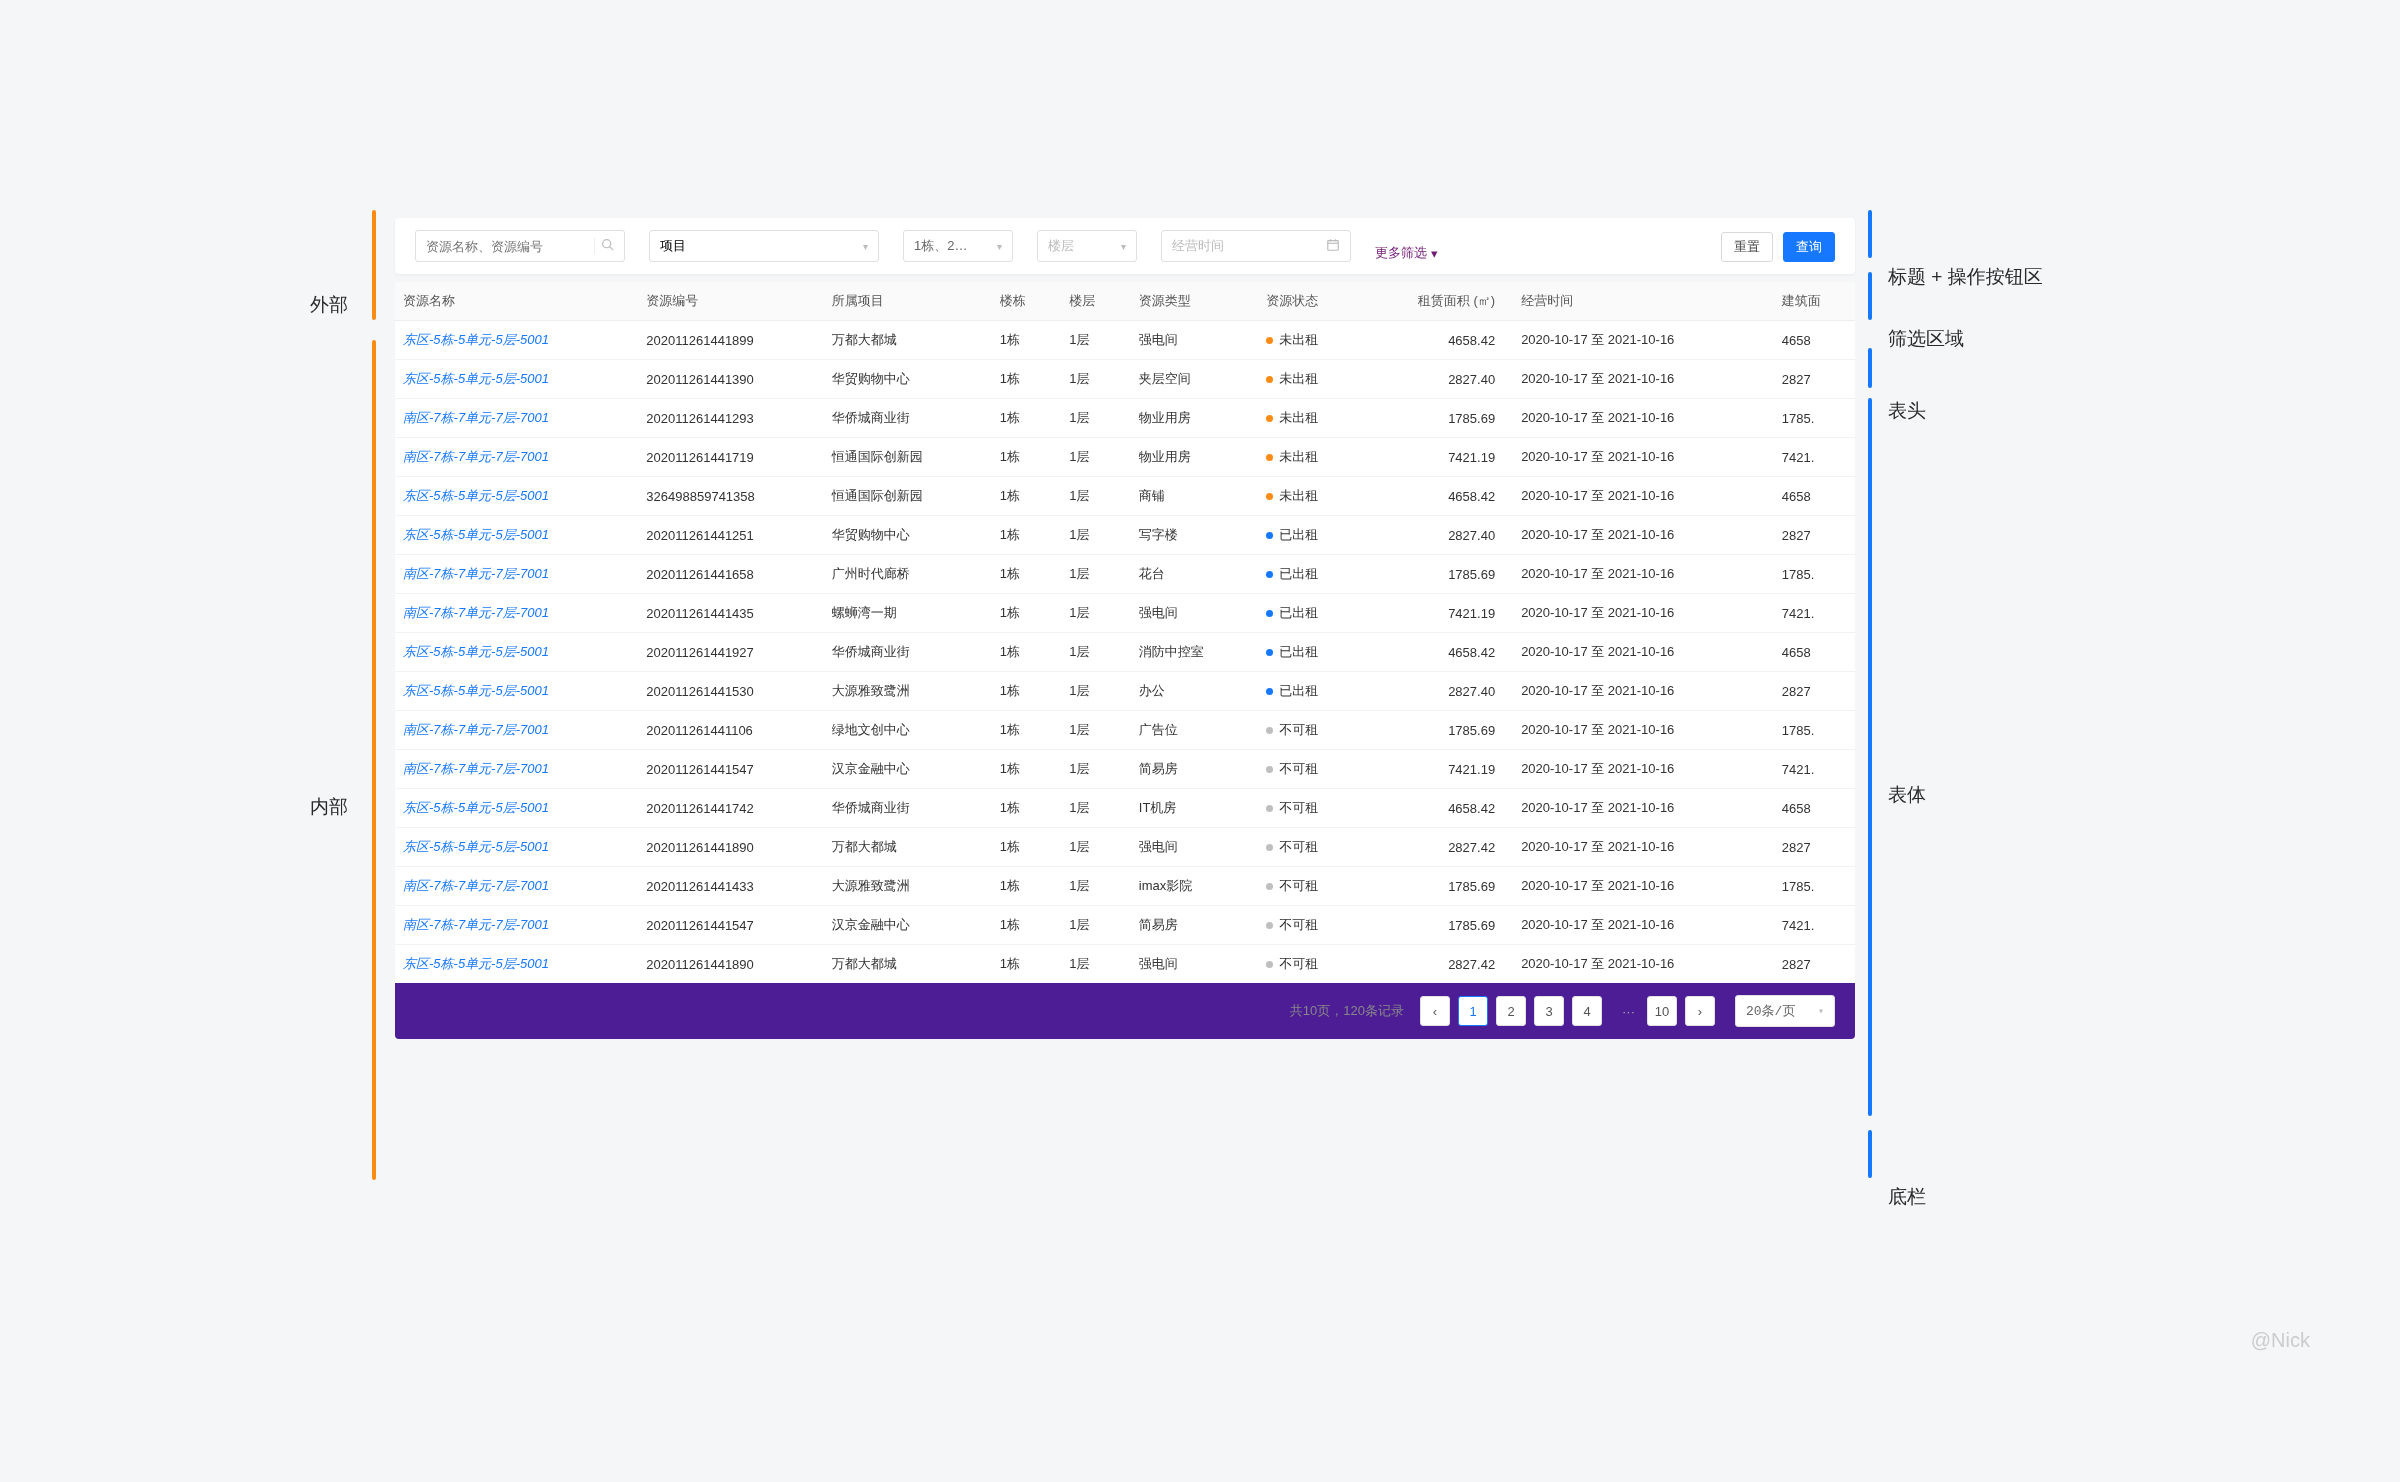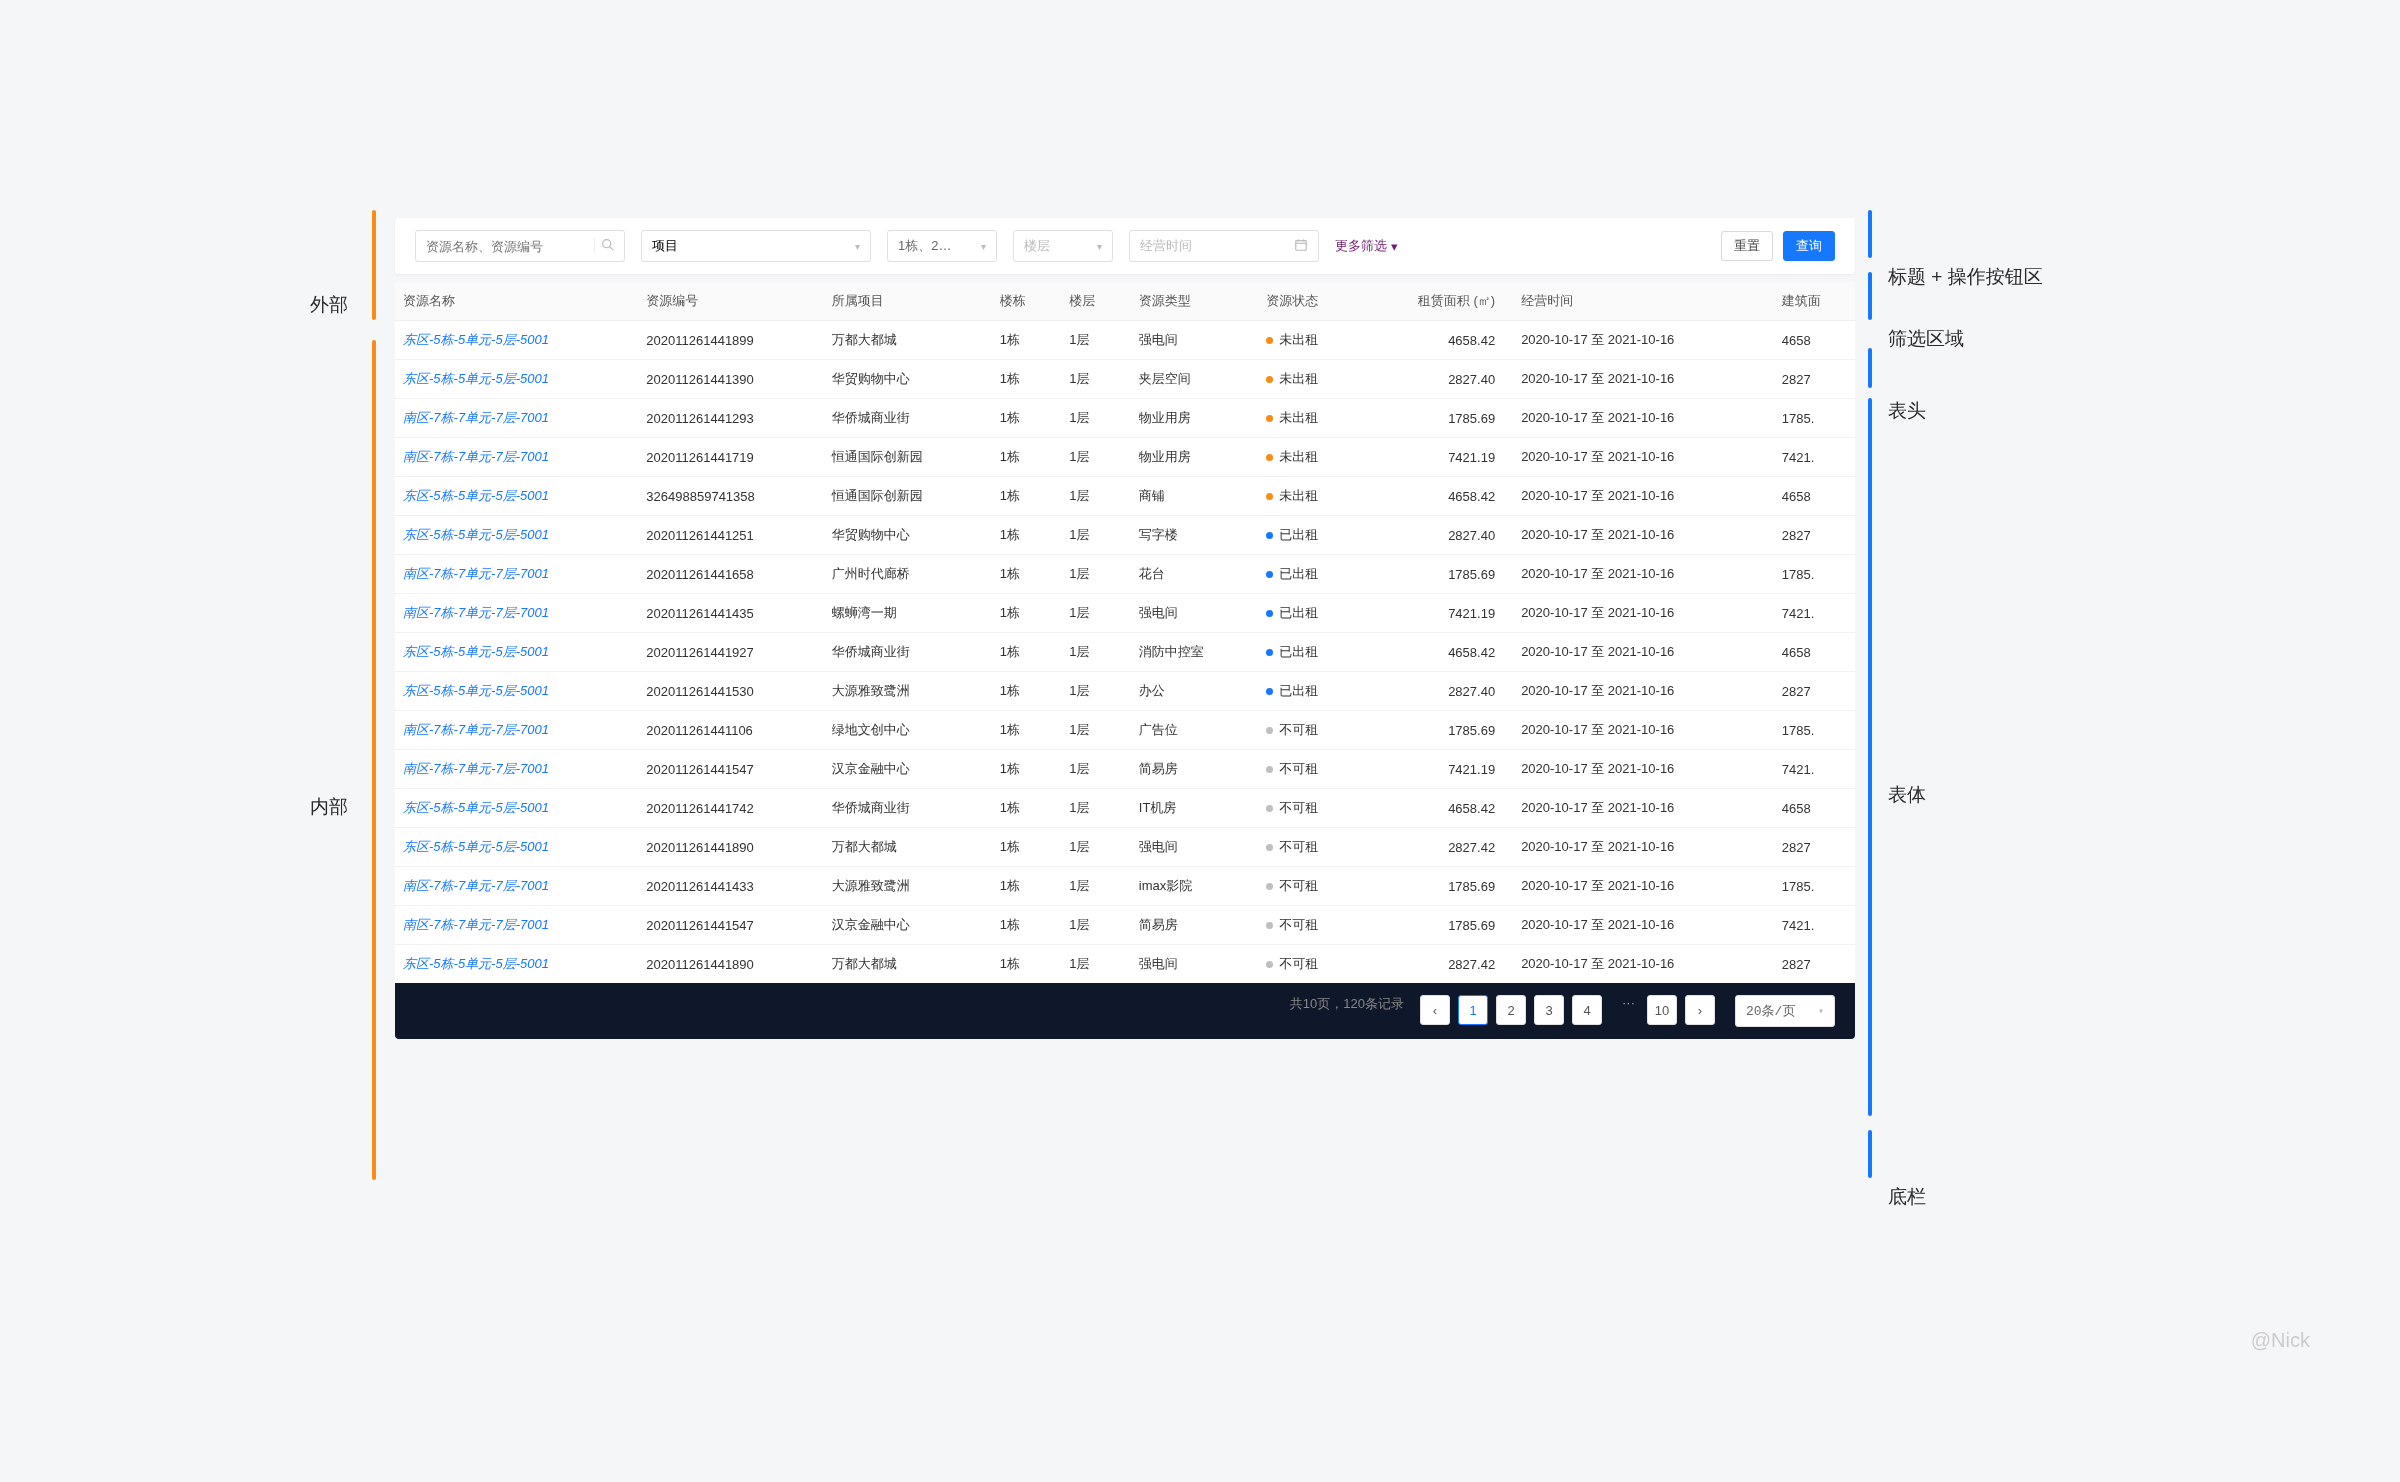--- a/index.html
+++ b/index.html
@@ -48,22 +48,22 @@
   font-size: 13px;
   color: #444;
   cursor: pointer;
 }
 .btn-primary { background: #1677ff; border-color: #1677ff; color: #fff; }
 .btn-sm { height: 30px; padding: 0 12px; }
 
 
 .filters {
   display: flex;
-  align-items: center;
-  gap: 16px;
+  align-items: flex-end;
+  gap: 24px;
   padding: 12px 20px;
   background: #fff;
   border-radius: 4px;
   margin-top: 8px;
 }
 .input, .select {
   height: 32px;
   border: 1px solid #e0e0e0;
   border-radius: 3px;
   padding: 0 10px;
@@ -110,25 +110,25 @@
 .status { display: inline-flex; align-items: center; gap: 6px; }
 .dot { width: 7px; height: 7px; border-radius: 50%; display: inline-block; }
 .dot-orange { background: #fa8c16; }
 .dot-blue   { background: #1677ff; }
 .dot-grey   { background: #bfbfbf; }
 .num { text-align: right; padding-right: 18px; }
 
 
 .pager {
   display: flex;
-  align-items: flex-start;
+  align-items: center;
   justify-content: flex-end;
   gap: 8px;
   padding: 12px 20px;
-  background: #0f172a;
+  background: #4c1d95;
 }
 .pager .summary { color: #888; margin-right: 8px; }
 .pg-btn {
   min-width: 30px; height: 30px;
   border: 1px solid #e0e0e0;
   border-radius: 3px;
   background: #fff;
   display: inline-flex;
   align-items: center;
   justify-content: center;

